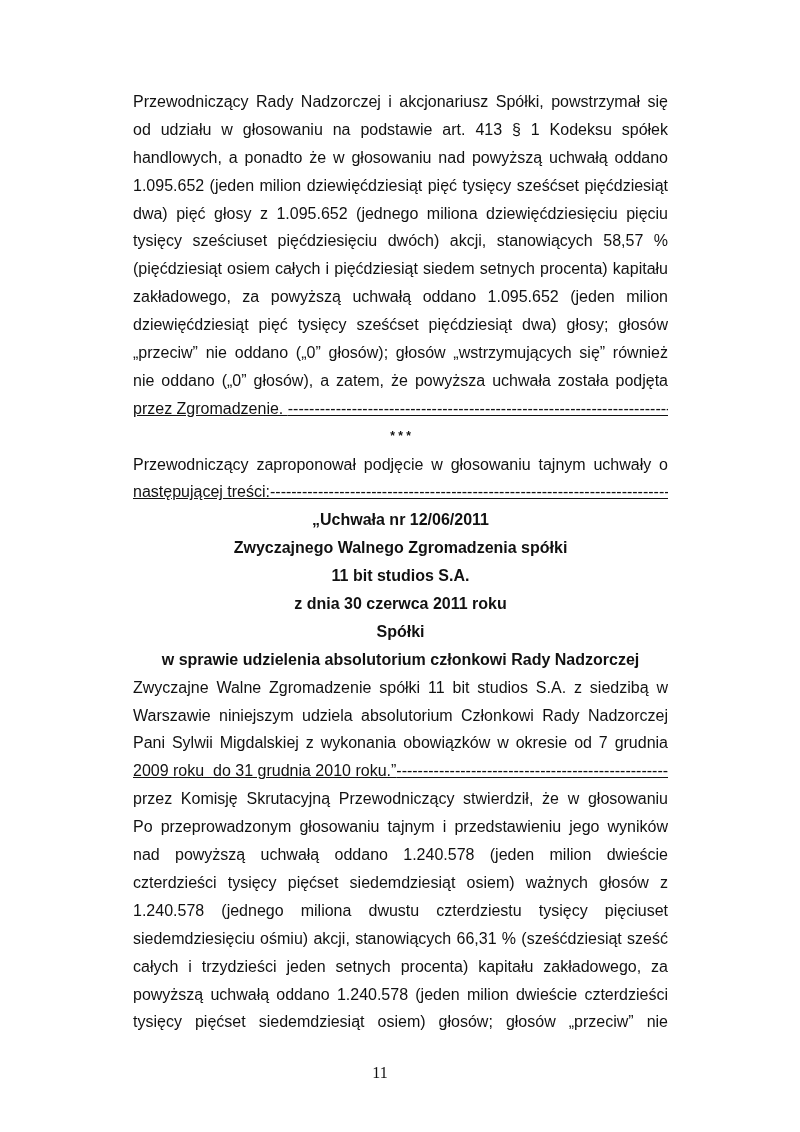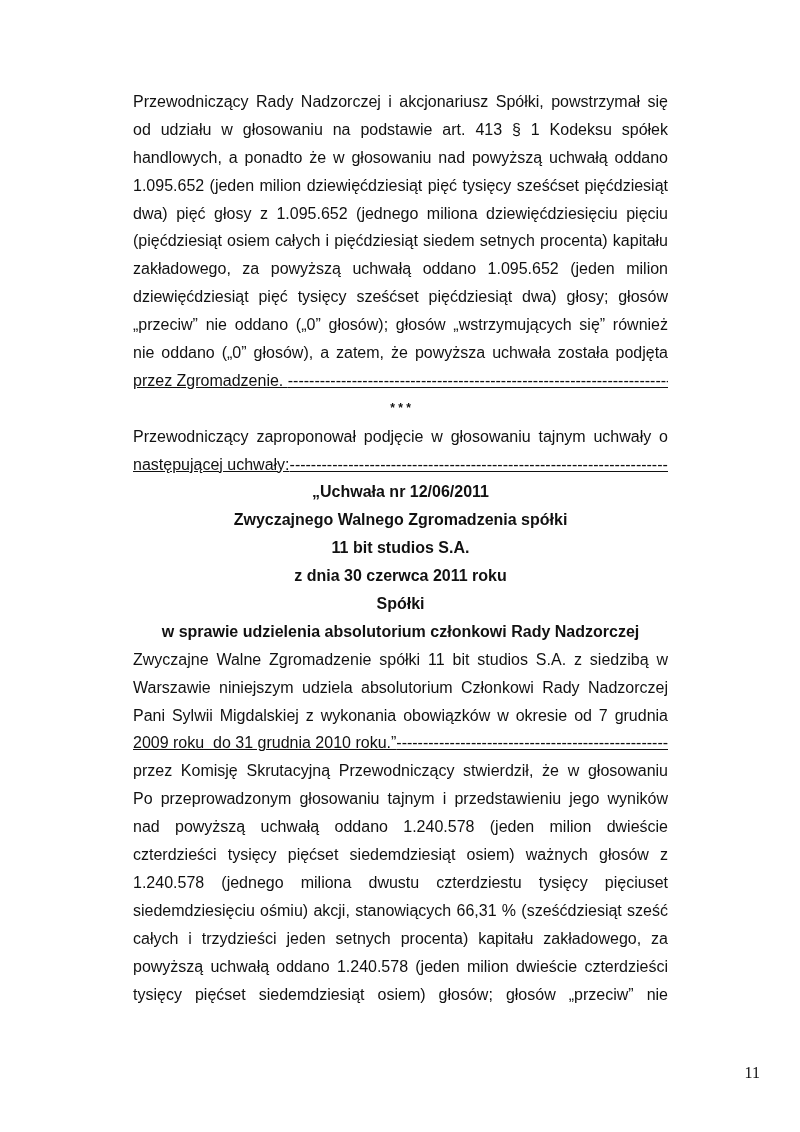--- a/index.html
+++ b/index.html
@@ -9,46 +9,47 @@
     font-family: "Liberation Sans", sans-serif; font-size: 16px; color: #111;
     line-height: 27.9px;
   }
   .line { height: 27.9px; white-space: nowrap; }
   .just { text-align: justify; text-align-last: justify; white-space: normal; overflow: hidden; }
   .center { text-align: center; }
   .bold { font-weight: bold; }
   .dash { display: flex; white-space: nowrap; overflow: hidden; text-decoration: underline; }
   .dash .fill { flex: 1; overflow: hidden; white-space: nowrap; }
   .pagenum {
-    position: absolute; left: 0; width: 760px; top: 1064px; text-align: right;
+    position: absolute; left: 0; width: 760px; top: 1064px; text-align: center;
     font-family: "Liberation Serif", serif; font-size: 16px; color: #111;
   }
 </style>
 </head>
 <body>
 
 <div class="page">
   <div class="line just">Przewodniczący Rady Nadzorczej i akcjonariusz Spółki, powstrzymał się</div>
   <div class="line just">od udziału w głosowaniu na podstawie art. 413 § 1 Kodeksu spółek</div>
   <div class="line just">handlowych, a ponadto że w głosowaniu nad powyższą uchwałą oddano</div>
   <div class="line just">1.095.652 (jeden milion dziewięćdziesiąt pięć tysięcy sześćset pięćdziesiąt</div>
   <div class="line just">dwa) pięć głosy z 1.095.652 (jednego miliona dziewięćdziesięciu pięciu</div>
+  <div class="line just">tysięcy sześciuset pięćdziesięciu dwóch) akcji, stanowiących 58,57 %</div>
   <div class="line just">(pięćdziesiąt osiem całych i pięćdziesiąt siedem setnych procenta) kapitału</div>
   <div class="line just">zakładowego, za powyższą uchwałą oddano 1.095.652 (jeden milion</div>
   <div class="line just">dziewięćdziesiąt pięć tysięcy sześćset pięćdziesiąt dwa) głosy; głosów</div>
   <div class="line just">„przeciw” nie oddano („0” głosów); głosów „wstrzymujących się” również</div>
   <div class="line just">nie oddano („0” głosów), a zatem, że powyższa uchwała została podjęta</div>
   <div class="line dash">
     <span style="white-space:pre">przez Zgromadzenie. </span>
     <span class="fill">-----------------------------------------------------------------------------------------------------------------------------------------------</span>
   </div>
   <div class="line center bold" style="font-size:12px">* * *</div>
   <div class="line just">Przewodniczący zaproponował podjęcie w głosowaniu tajnym uchwały o</div>
   <div class="line dash">
-    <span>następującej uchwały:</span>
+    <span>następującej treści:</span>
     <span class="fill">-----------------------------------------------------------------------------------------------------------------------------------------------</span>
   </div>
   <div class="line center bold">„Uchwała nr 12/06/2011</div>
   <div class="line center bold">Zwyczajnego Walnego Zgromadzenia spółki</div>
   <div class="line center bold">11 bit studios S.A.</div>
   <div class="line center bold">z dnia 30 czerwca 2011 roku</div>
   <div class="line center bold">Spółki</div>
   <div class="line center bold">w sprawie udzielenia absolutorium członkowi Rady Nadzorczej</div>
   <div class="line just">Zwyczajne Walne Zgromadzenie spółki 11 bit studios S.A. z siedzibą w</div>
   <div class="line just">Warszawie niniejszym udziela absolutorium Członkowi Rady Nadzorczej</div>

